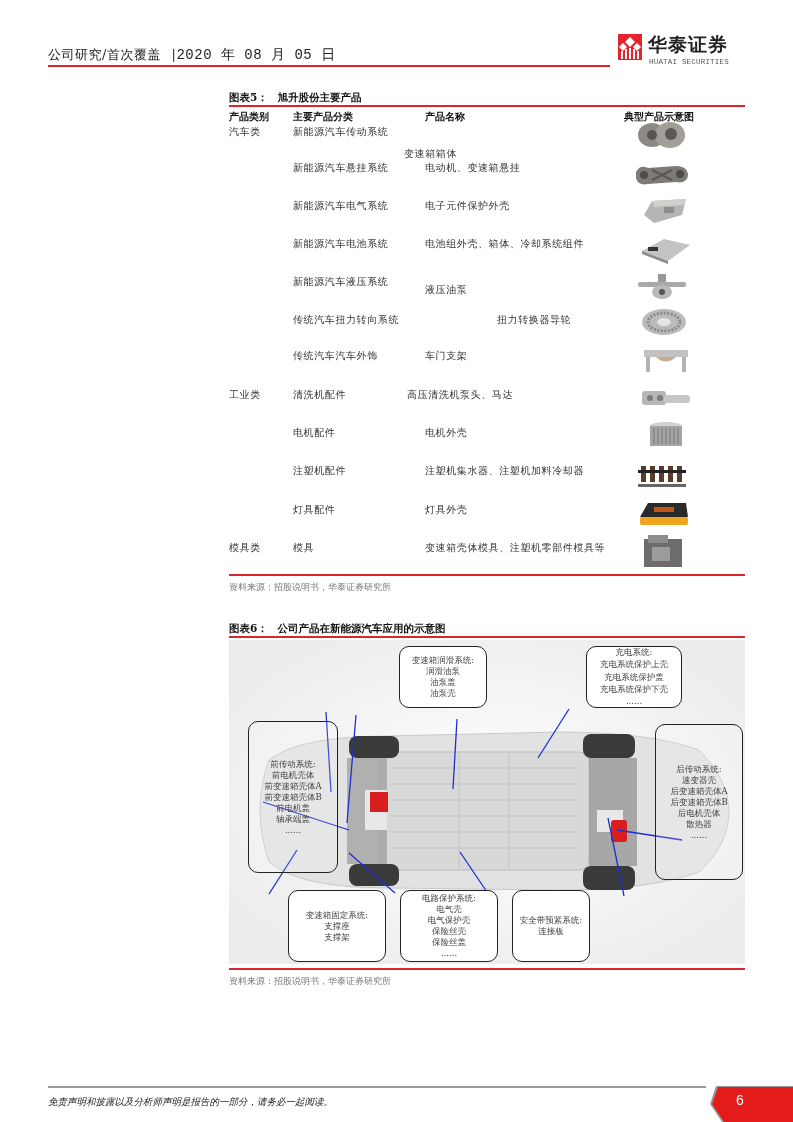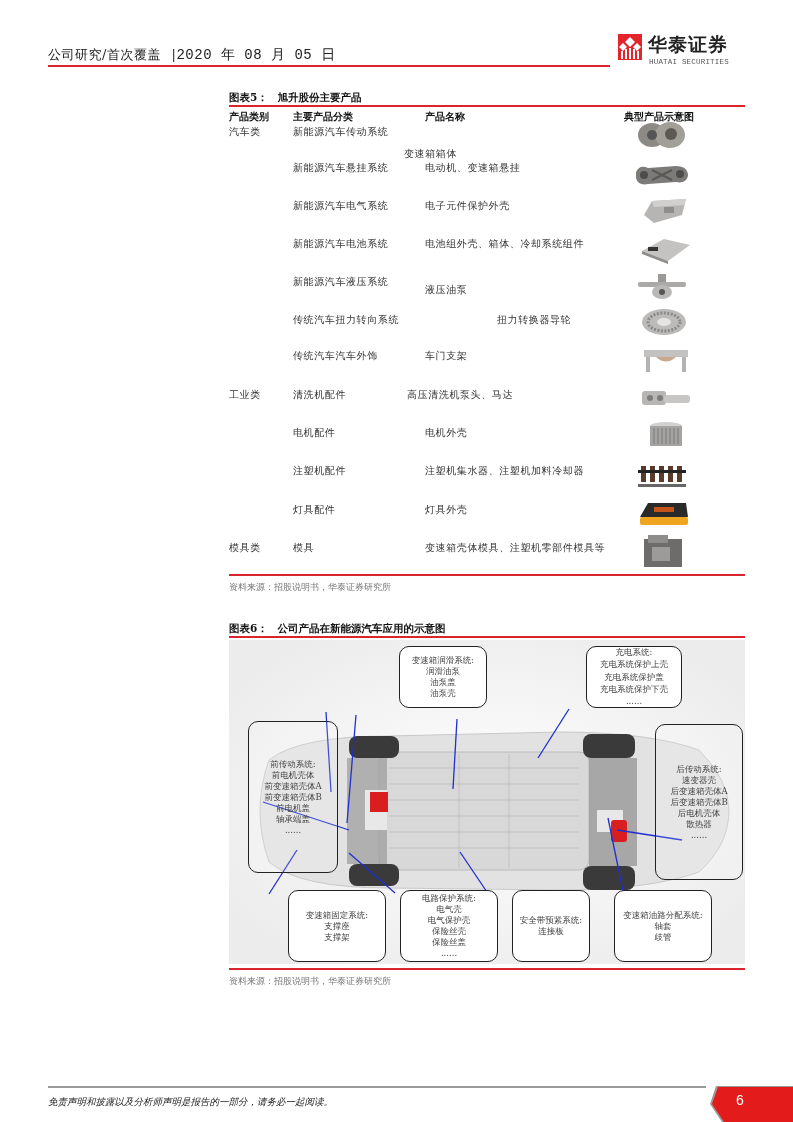--- a/index.html
+++ b/index.html
@@ -292,25 +292,20 @@
     <span>电气壳</span>
     <span>电气保护壳</span>
     <span>保险丝壳</span>
     <span>保险丝盖</span>
     <span>......</span>
   </div>
   <div class="callout" style="left:283px; top:250px; width:76px; height:70px;">
     <span>安全带预紧系统:</span>
     <span>连接板</span>
   </div>
-  <div class="callout" style="left:385px; top:250px; width:96px; height:70px;">
-    <span>变速箱油路分配系统:</span>
-    <span>轴套</span>
-    <span>歧管</span>
-  </div>
 </div>
 
 <div class="abs red-rule" style="left:229px; top:968px; width:516px;"></div>
 <div class="abs source" style="left:229px; top:975px;">资料来源：招股说明书，华泰证券研究所</div>
 
 <div class="abs foot-rule"></div>
 <div class="abs foot-text">免责声明和披露以及分析师声明是报告的一部分，请务必一起阅读。</div>
 <svg class="abs page-tab" viewBox="0 0 85 37">
   <polygon points="8,1 85,1 85,37 14,37 2,19" fill="#999"></polygon>
   <polygon points="10,2 85,2 85,37 16,37 4,19" fill="#e31b1b"></polygon>

